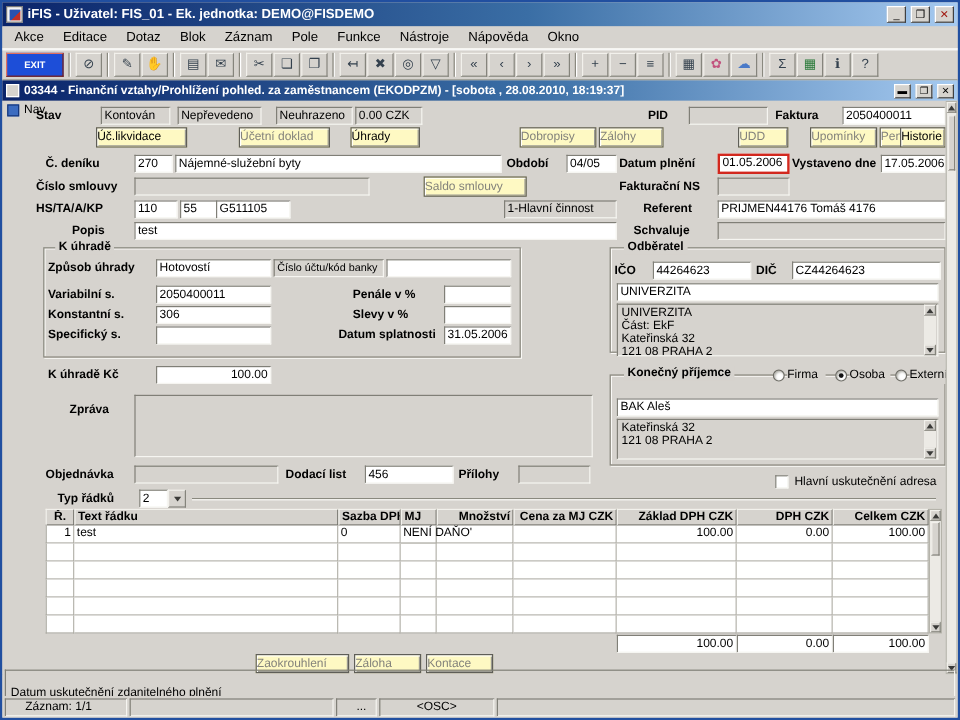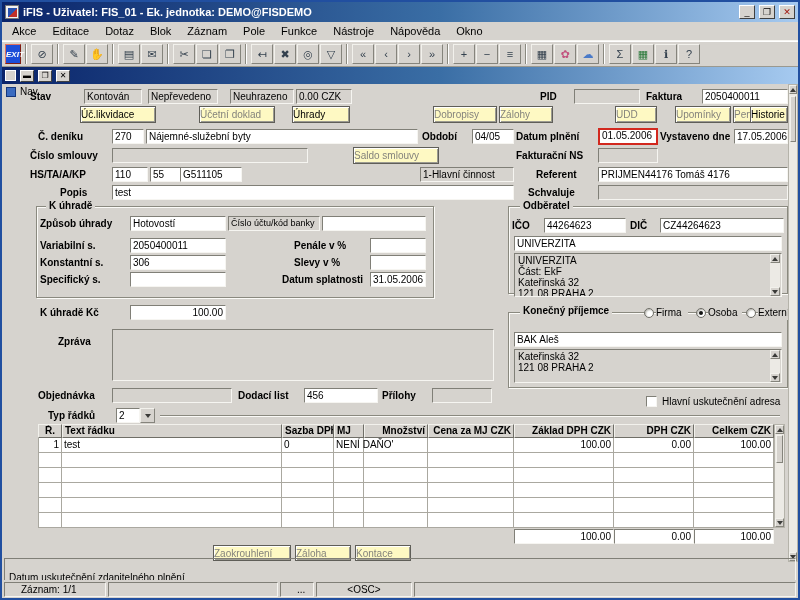--- a/index.html
+++ b/index.html
@@ -14,21 +14,21 @@
   .appicon::after{content:"";position:absolute;left:2px;top:2px;width:9px;height:9px;background:linear-gradient(135deg,#2a52b0 55%,#c03028 55%);}
   .title-text{color:#fff;font-size:11px;font-weight:bold;flex:1;white-space:nowrap;overflow:hidden;}
   .winbtn{width:16px;height:14px;background:#d6d3ce;border:1px solid;border-color:#fff #404040 #404040 #fff;font-size:9px;line-height:11px;text-align:center;padding:0;font-family:inherit;}
   .winbtn.closebtn{color:#a01810;font-weight:bold;}
   
   .menubar{top:20px;height:19px;background:#d6d3ce;display:flex;align-items:center;padding-left:2px;border-bottom:1px solid #f6f5f1;}
   .mi{font-size:11px;padding:2px 8px 3px;white-space:nowrap;}
   
   .toolbar{top:39px;height:26px;background:#d6d3ce;display:flex;align-items:center;gap:1px;padding-left:3px;border-top:1px solid #fff;border-bottom:1px solid #9a9990;}
   .tb{width:22px;height:20px;background:#d6d3ce;border:1px solid;border-color:#f2f1ec #85847c #85847c #f2f1ec;font-size:11px;line-height:17px;text-align:center;color:#34414e;padding:0;font-family:inherit;}
-  .tb.exit{width:16px;background:#1d4ed8;color:#fff;font-weight:bold;font-size:8px;border-color:#e0705f #7d1d12 #7d1d12 #e0705f;font-style:italic;}
+  .tb.exit{width:48px;background:#1d4ed8;color:#fff;font-weight:bold;font-size:8px;border-color:#e0705f #7d1d12 #7d1d12 #e0705f;}
   .sep{width:0;height:20px;border-left:1px solid #8a897f;border-right:1px solid #fff;margin:0 3px;flex:0 0 auto;}
   
   .mdibar{top:65px;height:17px;background:linear-gradient(90deg,#0a246a,#3a6ea5 55%,#a6caf0);display:flex;align-items:center;gap:4px;padding:0 3px;}
   .mdi-icon{width:11px;height:11px;background:#d6d3ce;border:1px solid #fff;flex:0 0 auto;}
   .mdi-title{color:#fff;font-size:10px;font-weight:bold;flex:1;white-space:nowrap;overflow:hidden;}
   .mdibtn{width:14px;height:12px;background:#d6d3ce;border:1px solid;border-color:#fff #404040 #404040 #fff;font-size:8px;line-height:10px;text-align:center;padding:0;font-family:inherit;}
   
   .content{top:82px;height:478px;background:#d6d3ce;}
   .nav{position:absolute;left:4px;top:2px;display:flex;gap:4px;align-items:center;}
   .nav-ico{width:10px;height:10px;background:#3c6cc0;border:1px solid #16377c;}
@@ -137,20 +137,21 @@
     <button class="tb" style="color:#4a7ac8">☁</button>
     <span class="sep"></span>
     <button class="tb">Σ</button>
     <button class="tb" style="color:#2a7a3a">▦</button>
     <button class="tb">ℹ</button>
     <button class="tb">?</button>
   </div>
 
   <div class="bar mdibar">
     <span class="mdi-icon"></span>
+    <span class="mdi-title">03344 - Finanční vztahy/Prohlížení pohled. za zaměstnancem (EKODPZM) - [sobota , 28.08.2010, 18:19:37]</span>
     <button class="mdibtn">▬</button>
     <button class="mdibtn">❐</button>
     <button class="mdibtn">✕</button>
   </div>
 
   <div class="bar content">
 
     <div class="nav">
       <span class="nav-ico"></span>
       <span class="nav-lbl">Nav</span>

